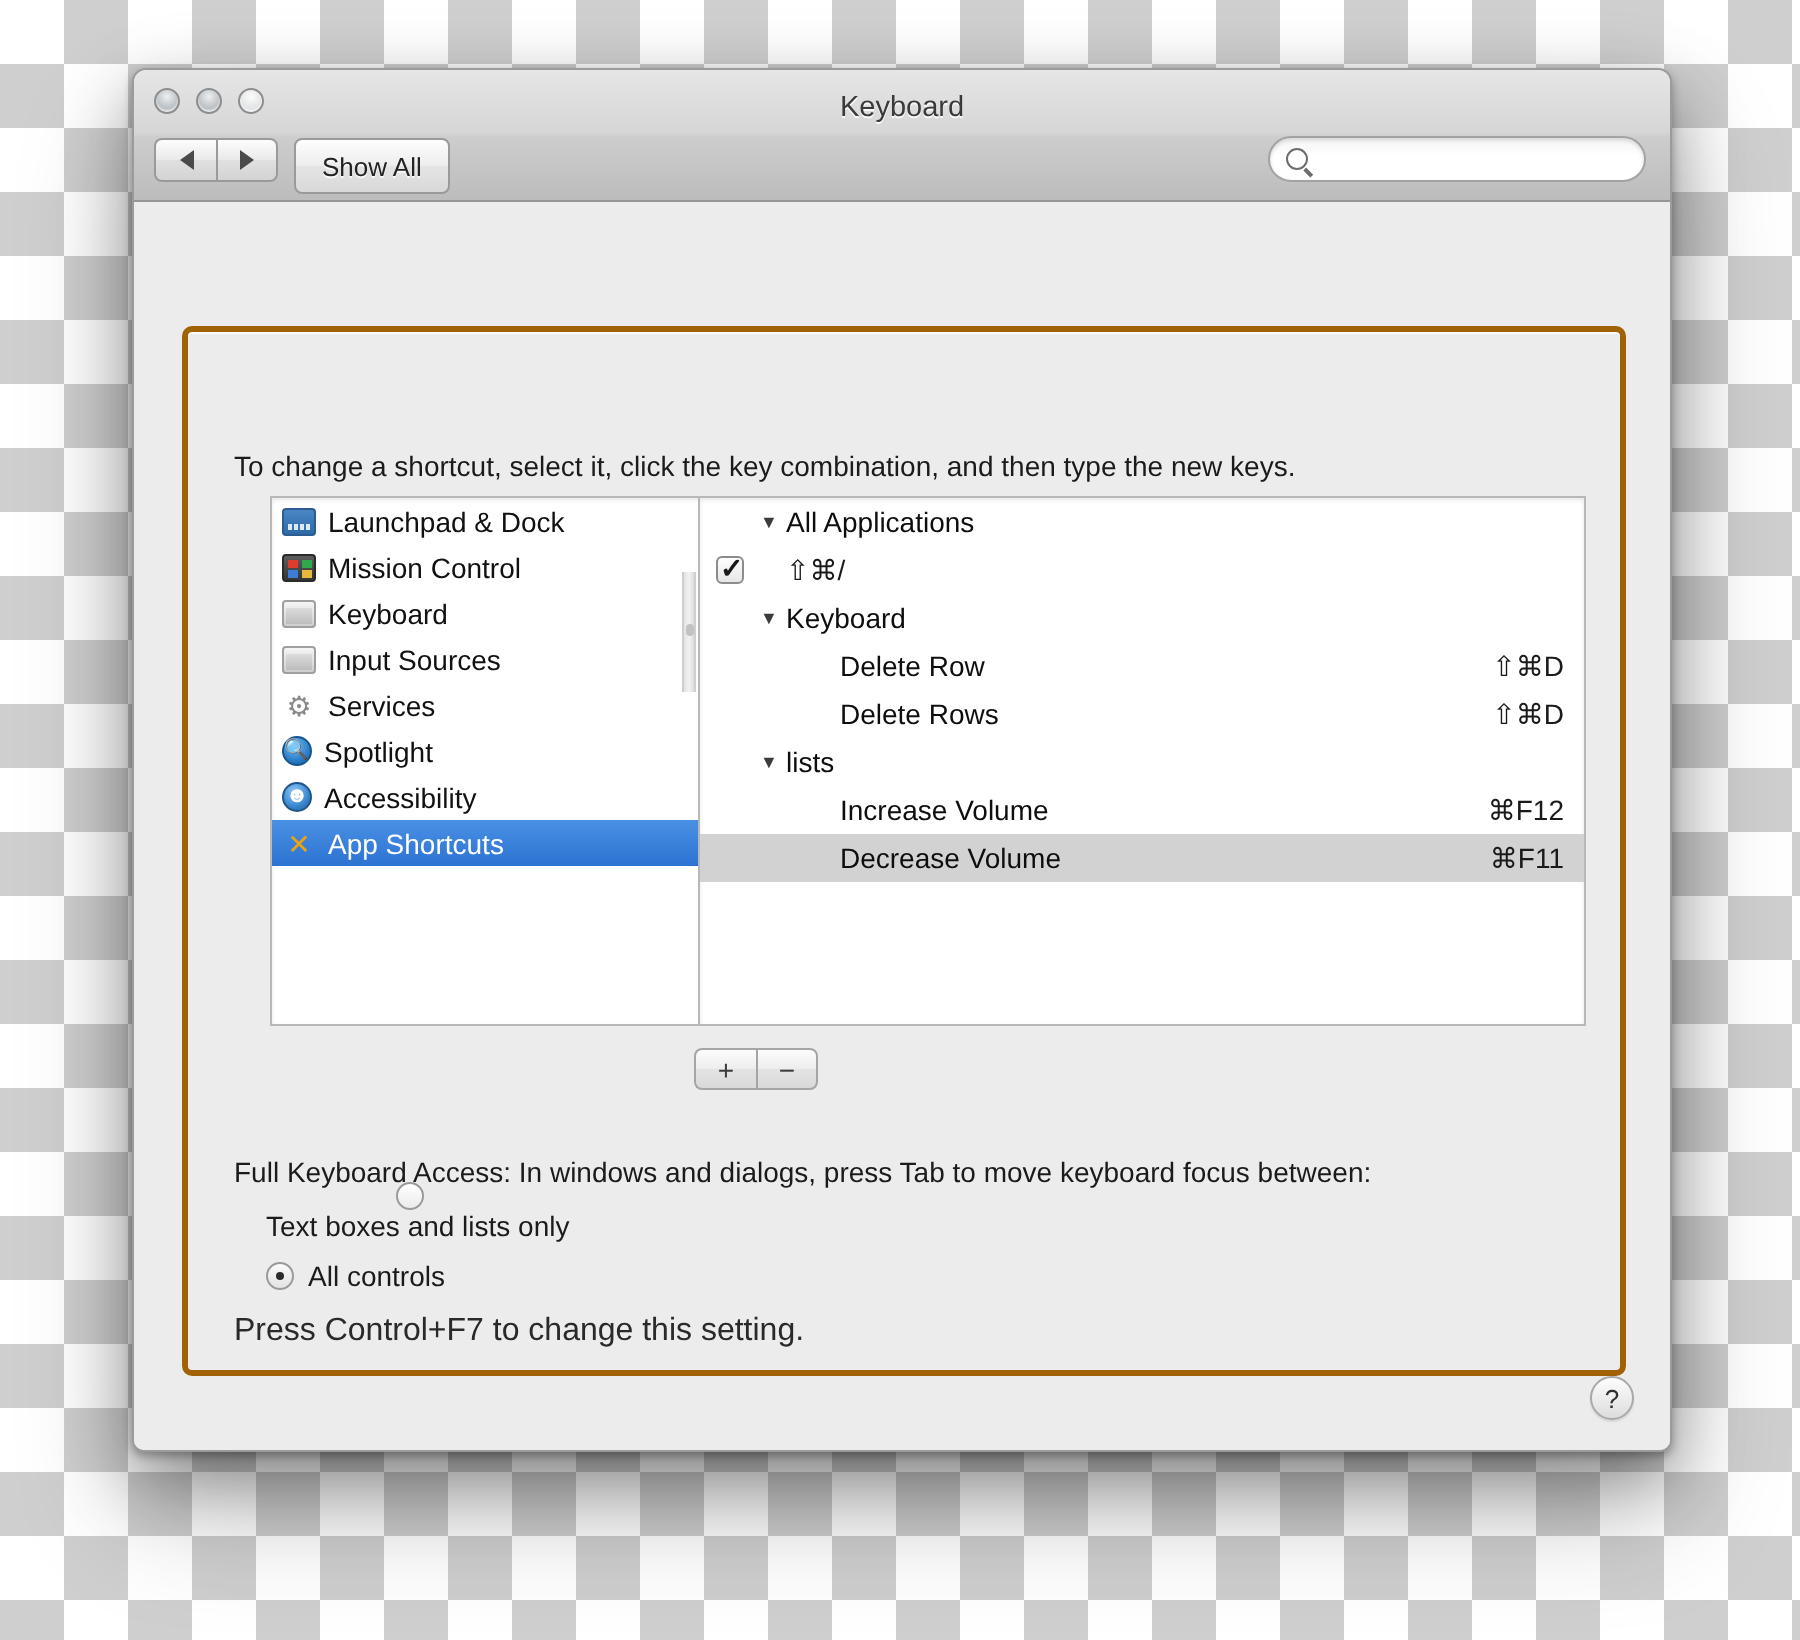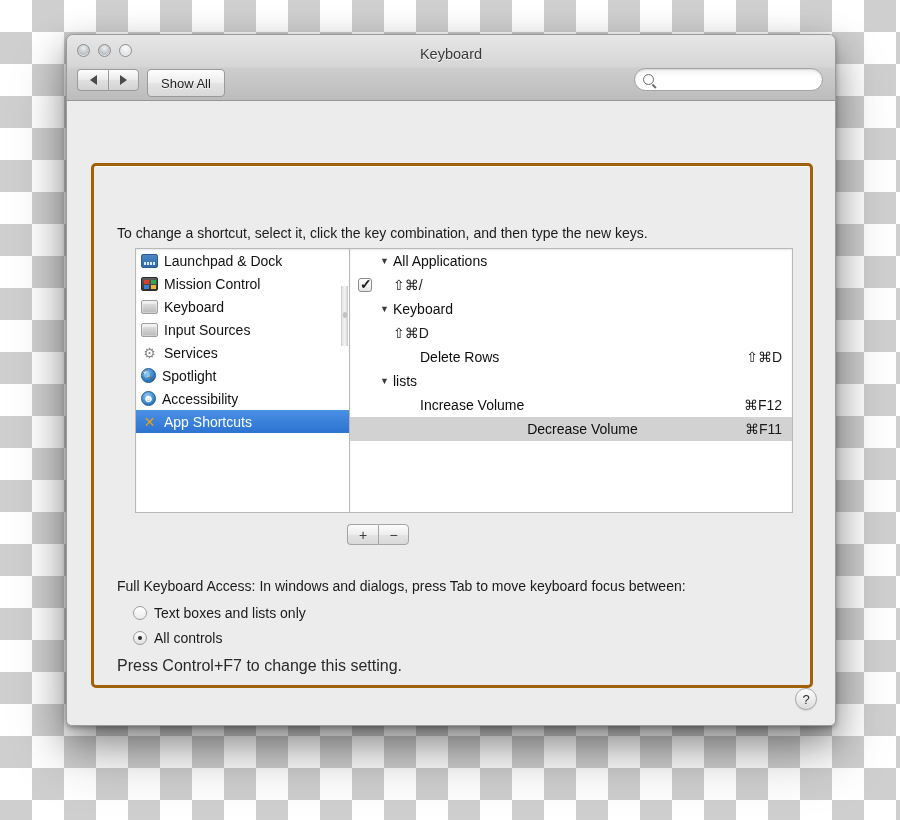--- a/index.html
+++ b/index.html
@@ -324,21 +324,21 @@
   
   .trow {
     height: 24px;
     display: flex;
     align-items: center;
     font-size: 14px;
     color: #0e0e0e;
     box-sizing: border-box;
     padding-right: 10px;
   }
-  .trow.selected { background: #d2d2d2; text-align: center; }
+  .trow.selected { background: #d2d2d2; }
   .trow .chk-cell { width: 30px; flex: none; display: flex; justify-content: center; }
   .chkbox {
     width: 14px; height: 14px; box-sizing: border-box;
     border: 1px solid #8c8c8c; border-radius: 3px;
     background: linear-gradient(to bottom, #ffffff 0%, #e6e6e6 100%);
     position: relative;
   }
   .chkbox.checked:after {
     content: "\2713";
     position: absolute; left: 1px; top: -3px;
@@ -406,21 +406,21 @@
     white-space: nowrap;
   }
   .radio-row {
     position: absolute;
     left: 39px;
     display: flex;
     align-items: center;
     font-size: 14px;
     color: #1b1b1b;
   }
-  #radio-textboxes { top: 439px; }
+  #radio-textboxes { top: 425px; flex-direction: column; }
   #radio-allcontrols { top: 464px; }
   .radio {
     width: 14px; height: 14px;
     border-radius: 50%;
     box-sizing: border-box;
     border: 1px solid #9a9a9a;
     background: linear-gradient(to bottom, #ffffff 0%, #ebebeb 100%);
     margin-right: 7px;
     position: relative;
     flex: none;
@@ -574,20 +574,21 @@
         <div class="trow">
           <span class="chk-cell"></span>
           <span class="disc">▼</span>
           <span class="tname group">Keyboard</span>
           <span class="tkey"></span>
         </div>
 
         <div class="trow">
           <span class="chk-cell"></span>
           <span class="disc"></span>
+          <span class="tname child">Delete Row</span>
           <span class="tkey">⇧⌘D</span>
         </div>
 
         <div class="trow">
           <span class="chk-cell"></span>
           <span class="disc"></span>
           <span class="tname child">Delete Rows</span>
           <span class="tkey">⇧⌘D</span>
         </div>
 

